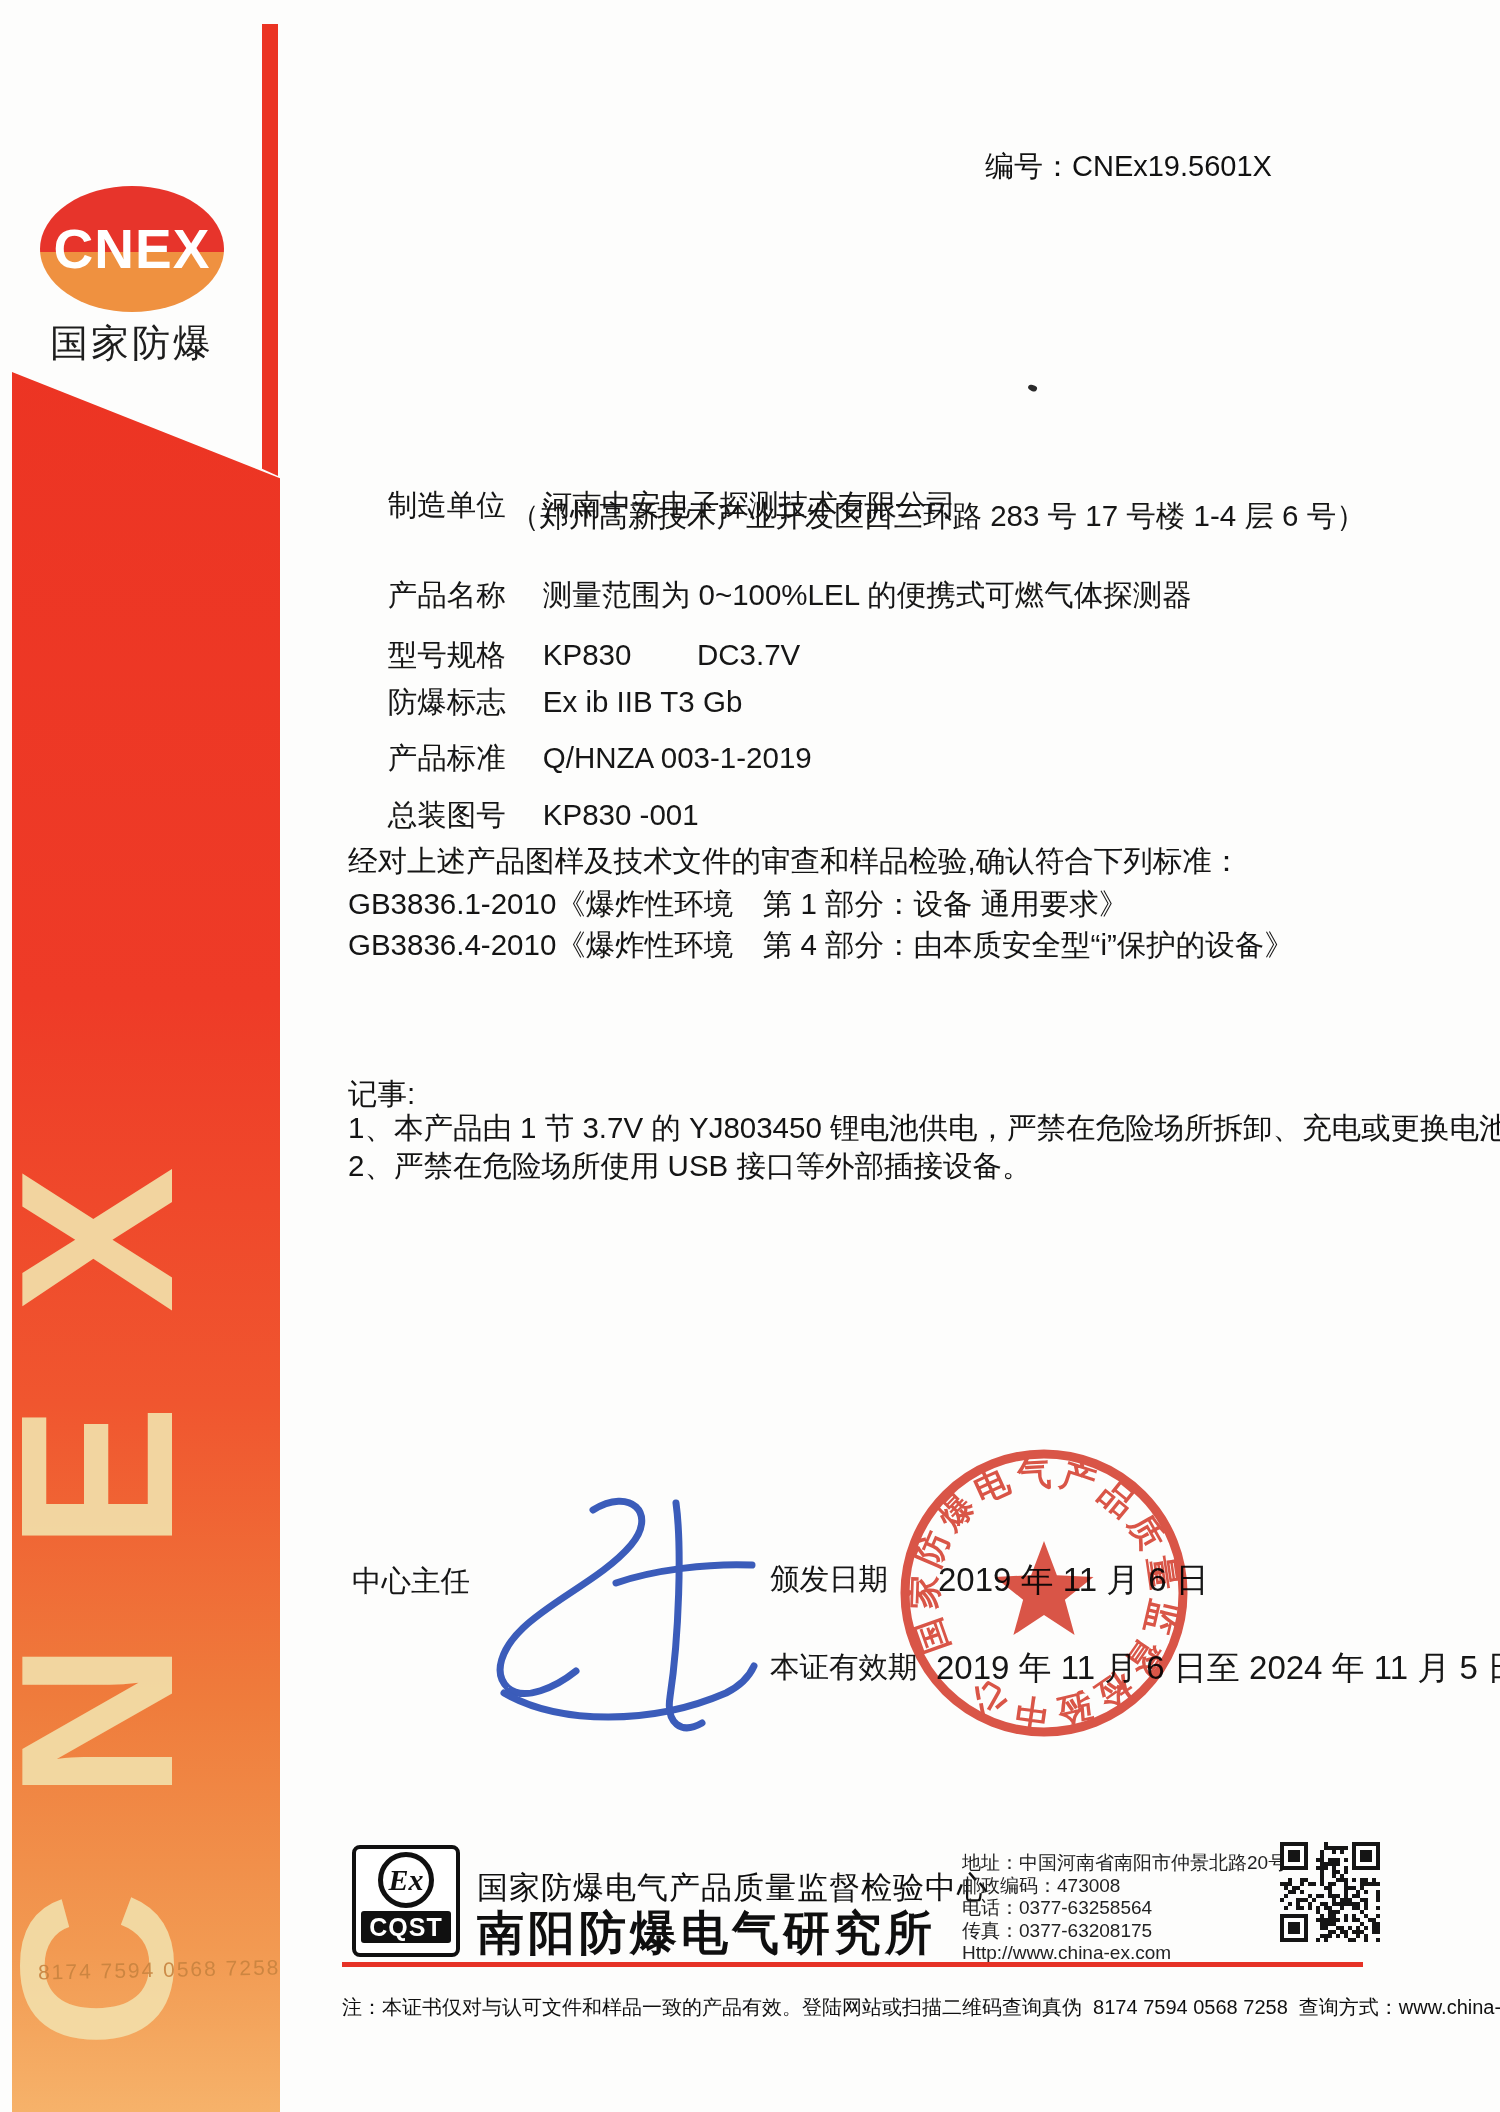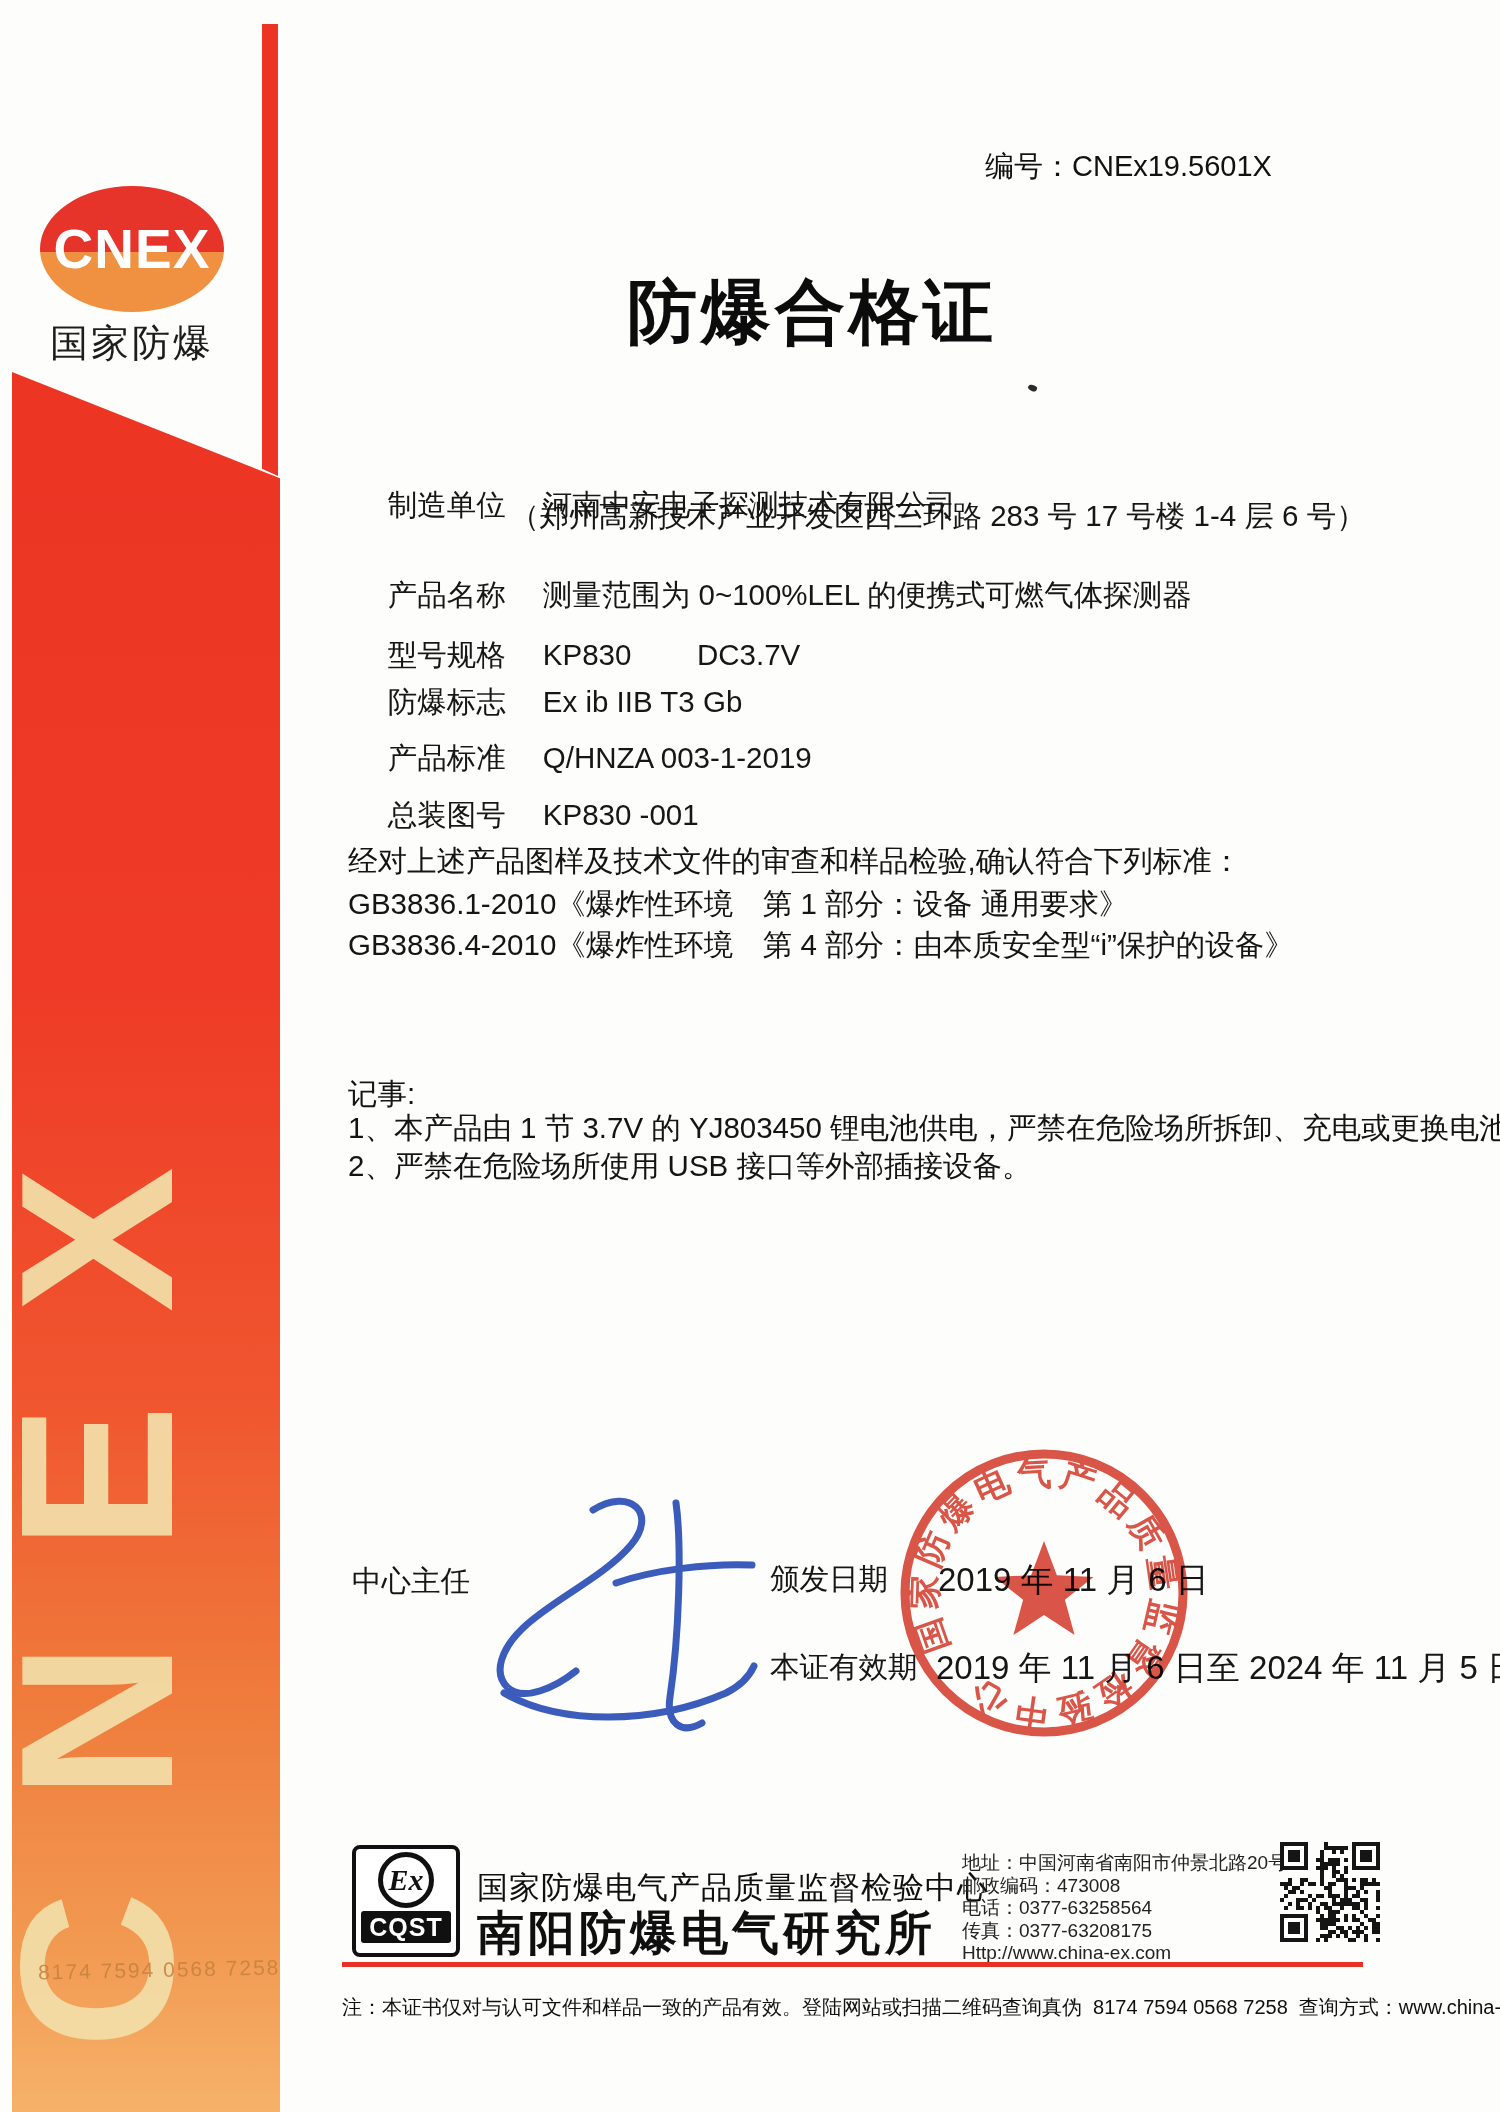--- a/index.html
+++ b/index.html
@@ -108,21 +108,20 @@
     <div class="band-letters">CNEX</div>
     <div class="band-serial">8174 7594 0568 7258</div>
   </div>
 
   <div class="logo-oval">
     <div class="logo-text">CNEX</div>
   </div>
   <div class="logo-caption">国家防爆</div>
 
   <div class="cert-no">编号：CNEx19.5601X</div>
-  <div class="title">防爆合格证</div>
   <div class="speck"></div>
 
   <div class="row" style="top:450px">
     <span class="lbl">制造单位</span><span class="val">河南中安电子探测技术有限公司</span>
   </div>
   <div class="cont" style="top:497px">（郑州高新技术产业开发区西三环路 283 号 17 号楼 1-4 层 6 号）</div>
   <div class="row" style="top:540px">
     <span class="lbl">产品名称</span><span class="val">测量范围为 0~100%LEL 的便携式可燃气体探测器</span>
   </div>
   <div class="row" style="top:600px">

